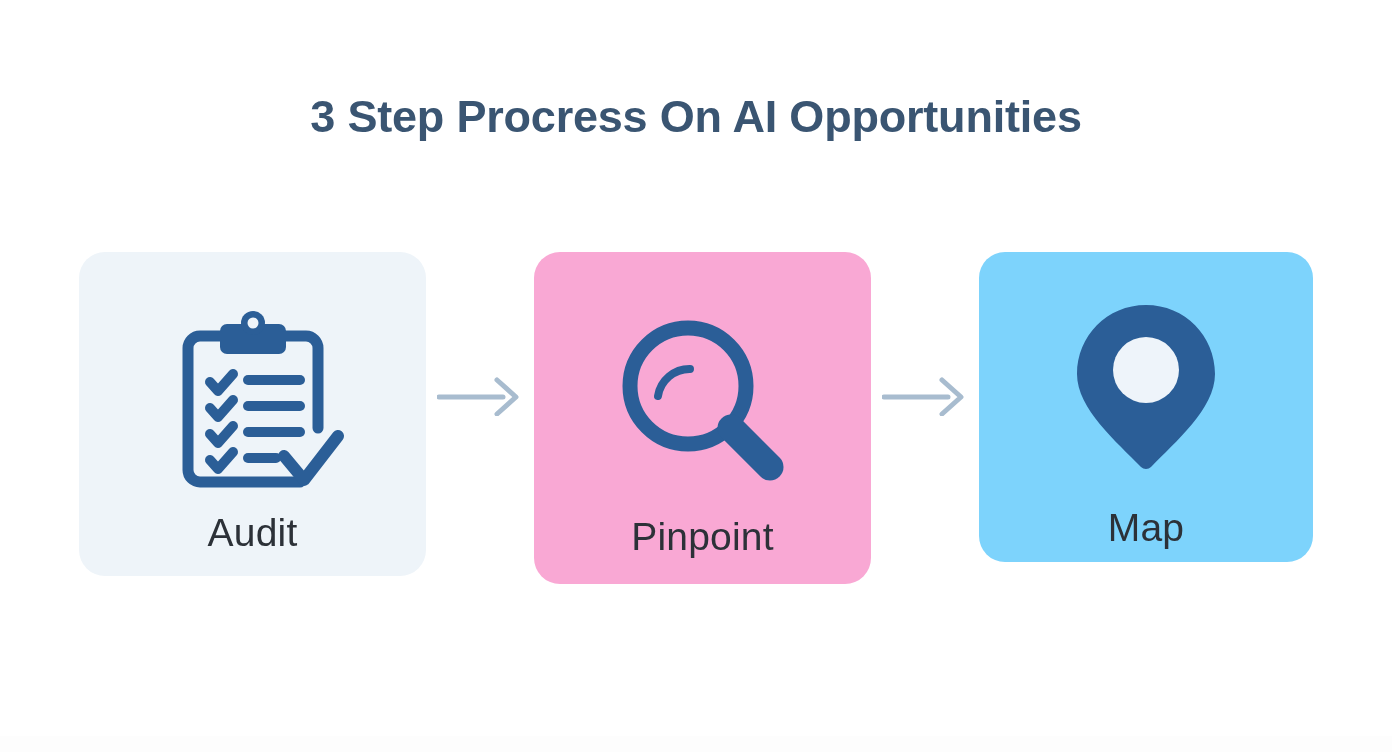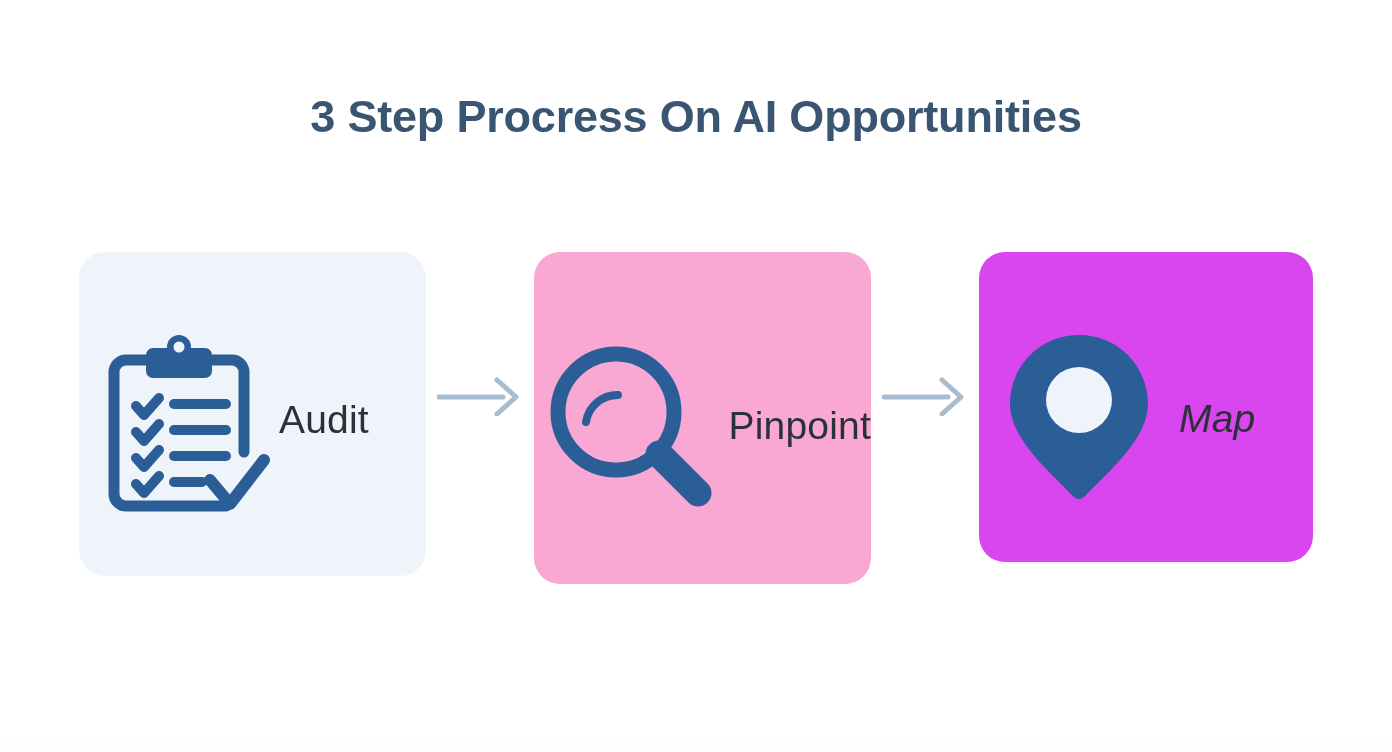--- a/index.html
+++ b/index.html
@@ -56,34 +56,34 @@
     justify-content: space-between;
   }
 
   .card {
     position: relative;
     width: 347px;
     height: 324px;
     border-radius: 26px;
     background: #eef4f9;
     display: flex;
+    flex-direction: column;
     align-items: center;
-    justify-content: flex-start;
+    justify-content: center;
     flex: 0 0 auto;
   }
   .card.card-2 {
     background: #f9a8d4;
     width: 337px;
     height: 332px;
   }
   .card.card-3 {
-    background: #d946ef;
+    background: #7dd3fc;
     width: 334px;
     height: 310px;
-    font-style: italic;
   }
 
   .icon-slot {
     width: 200px;
     height: 200px;
     margin-top: 26px;
     display: flex;
     align-items: center;
     justify-content: center;
   }

